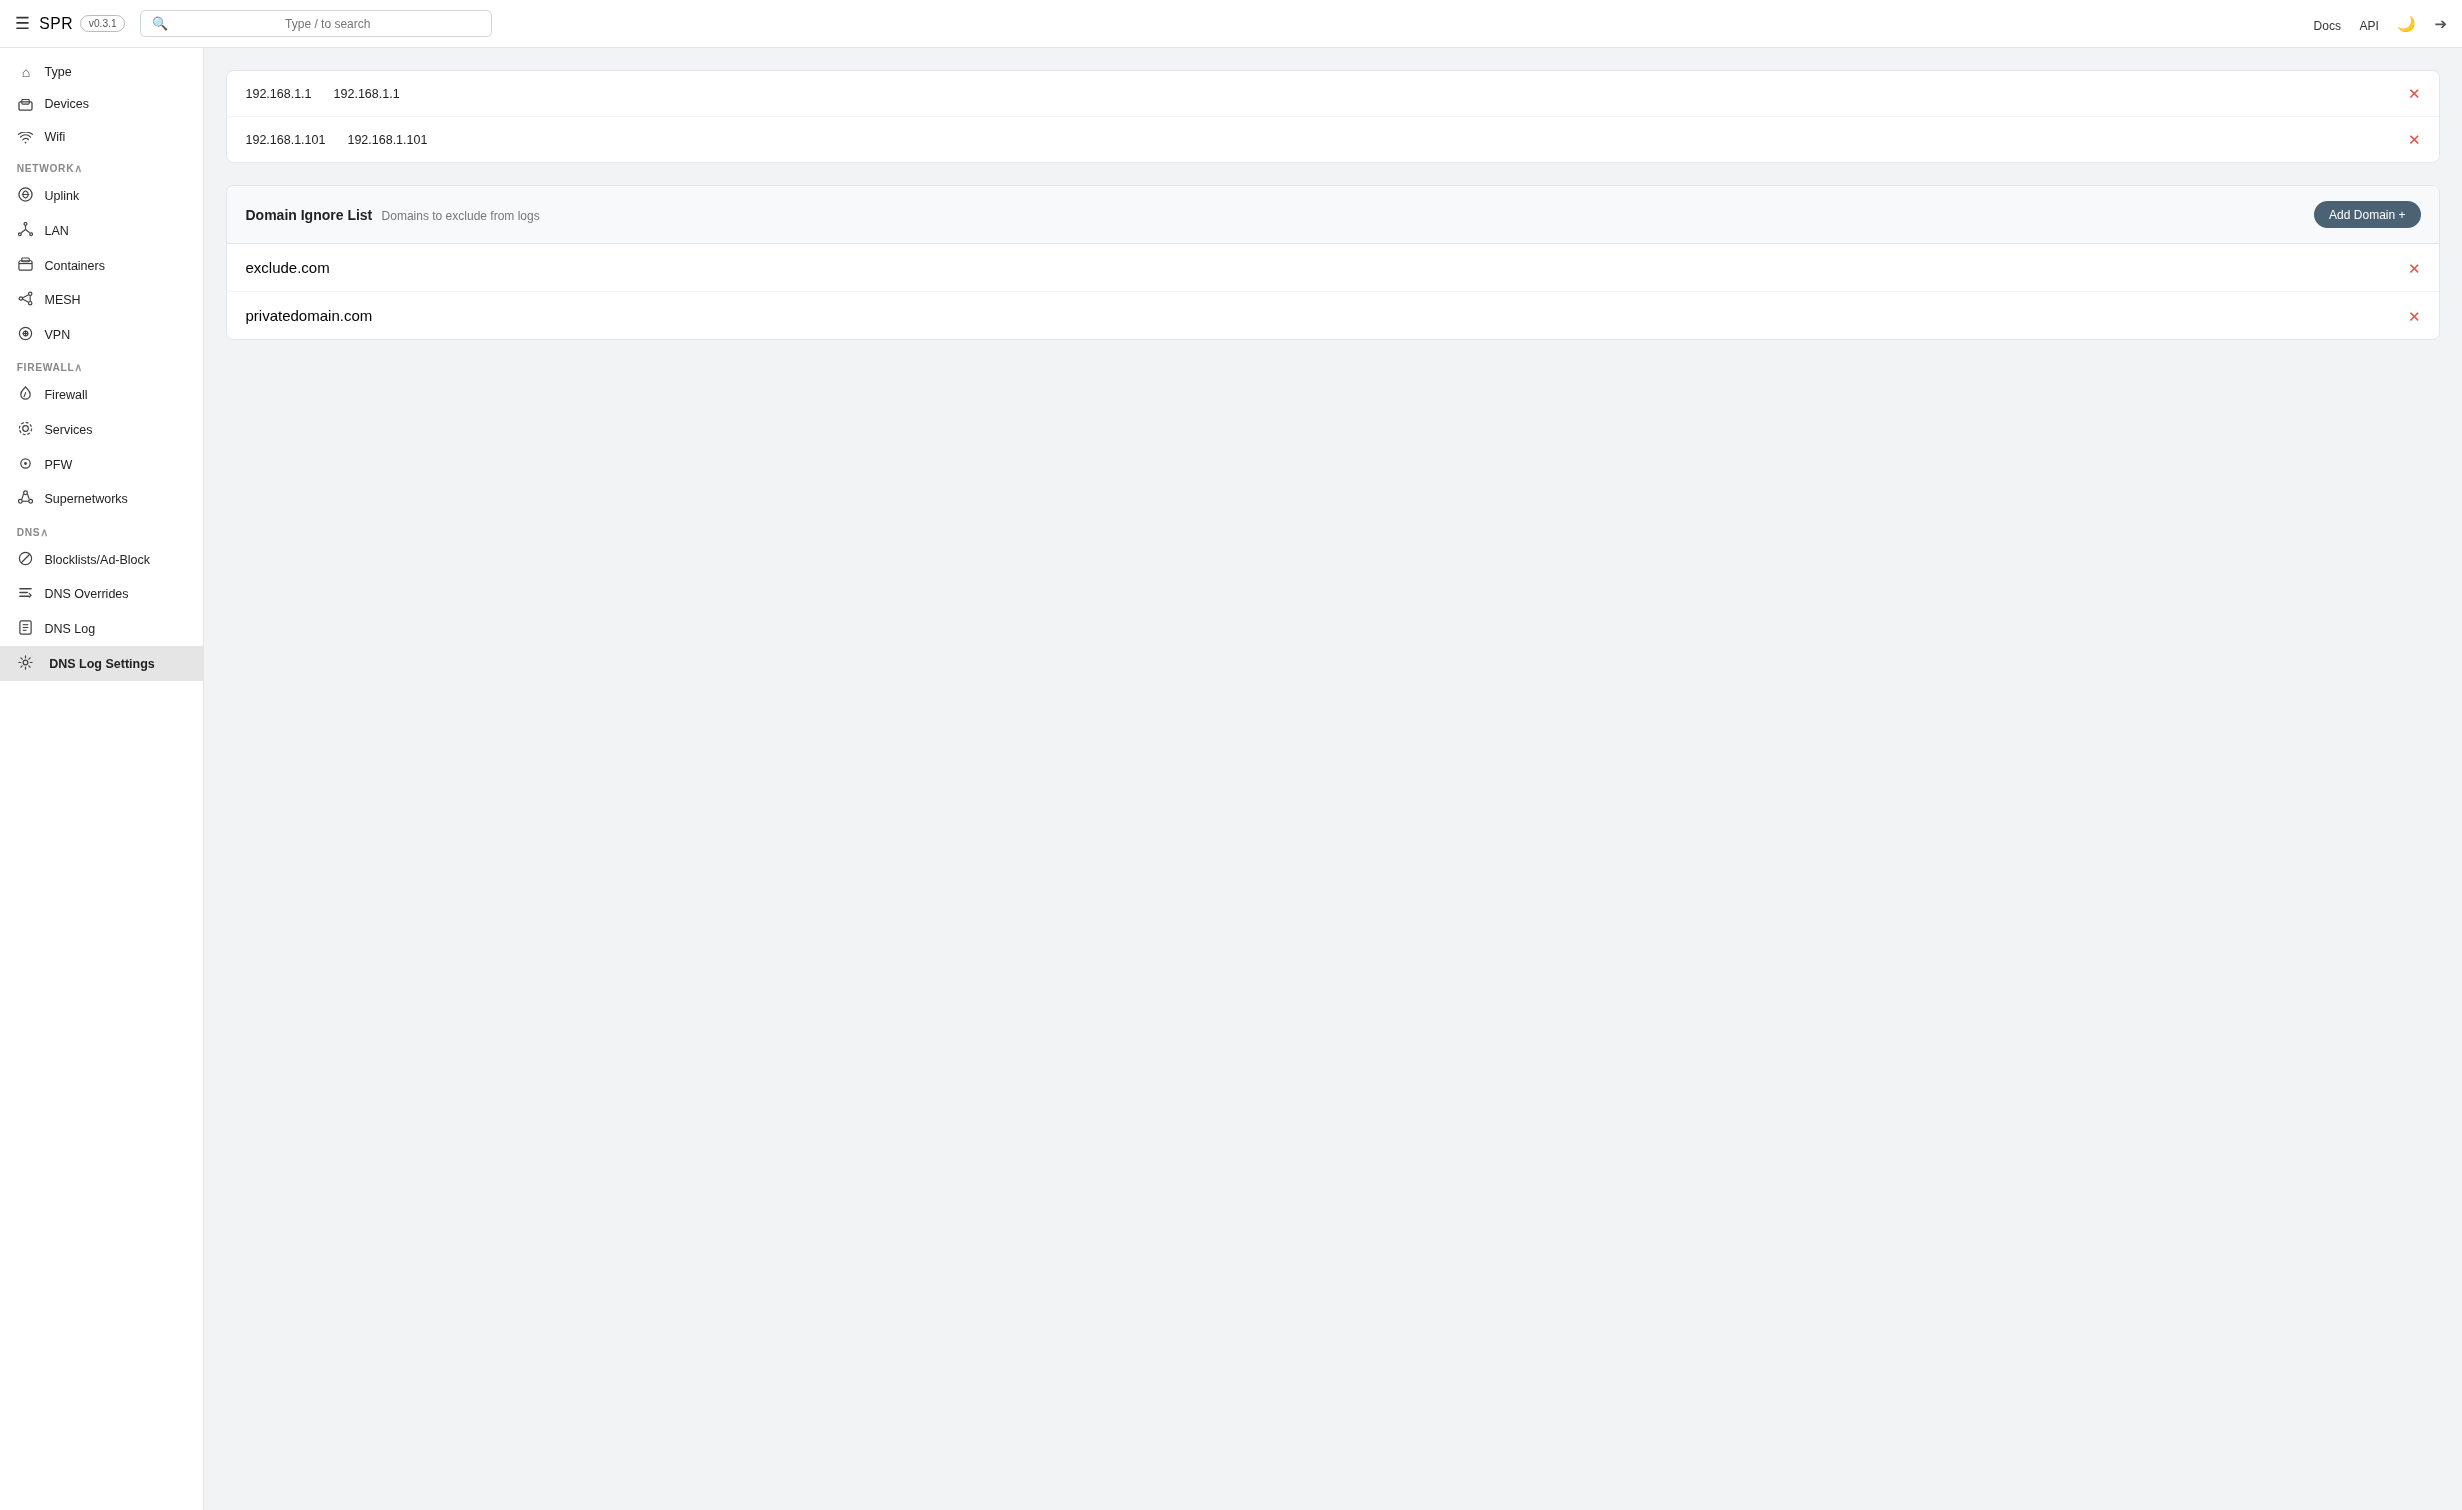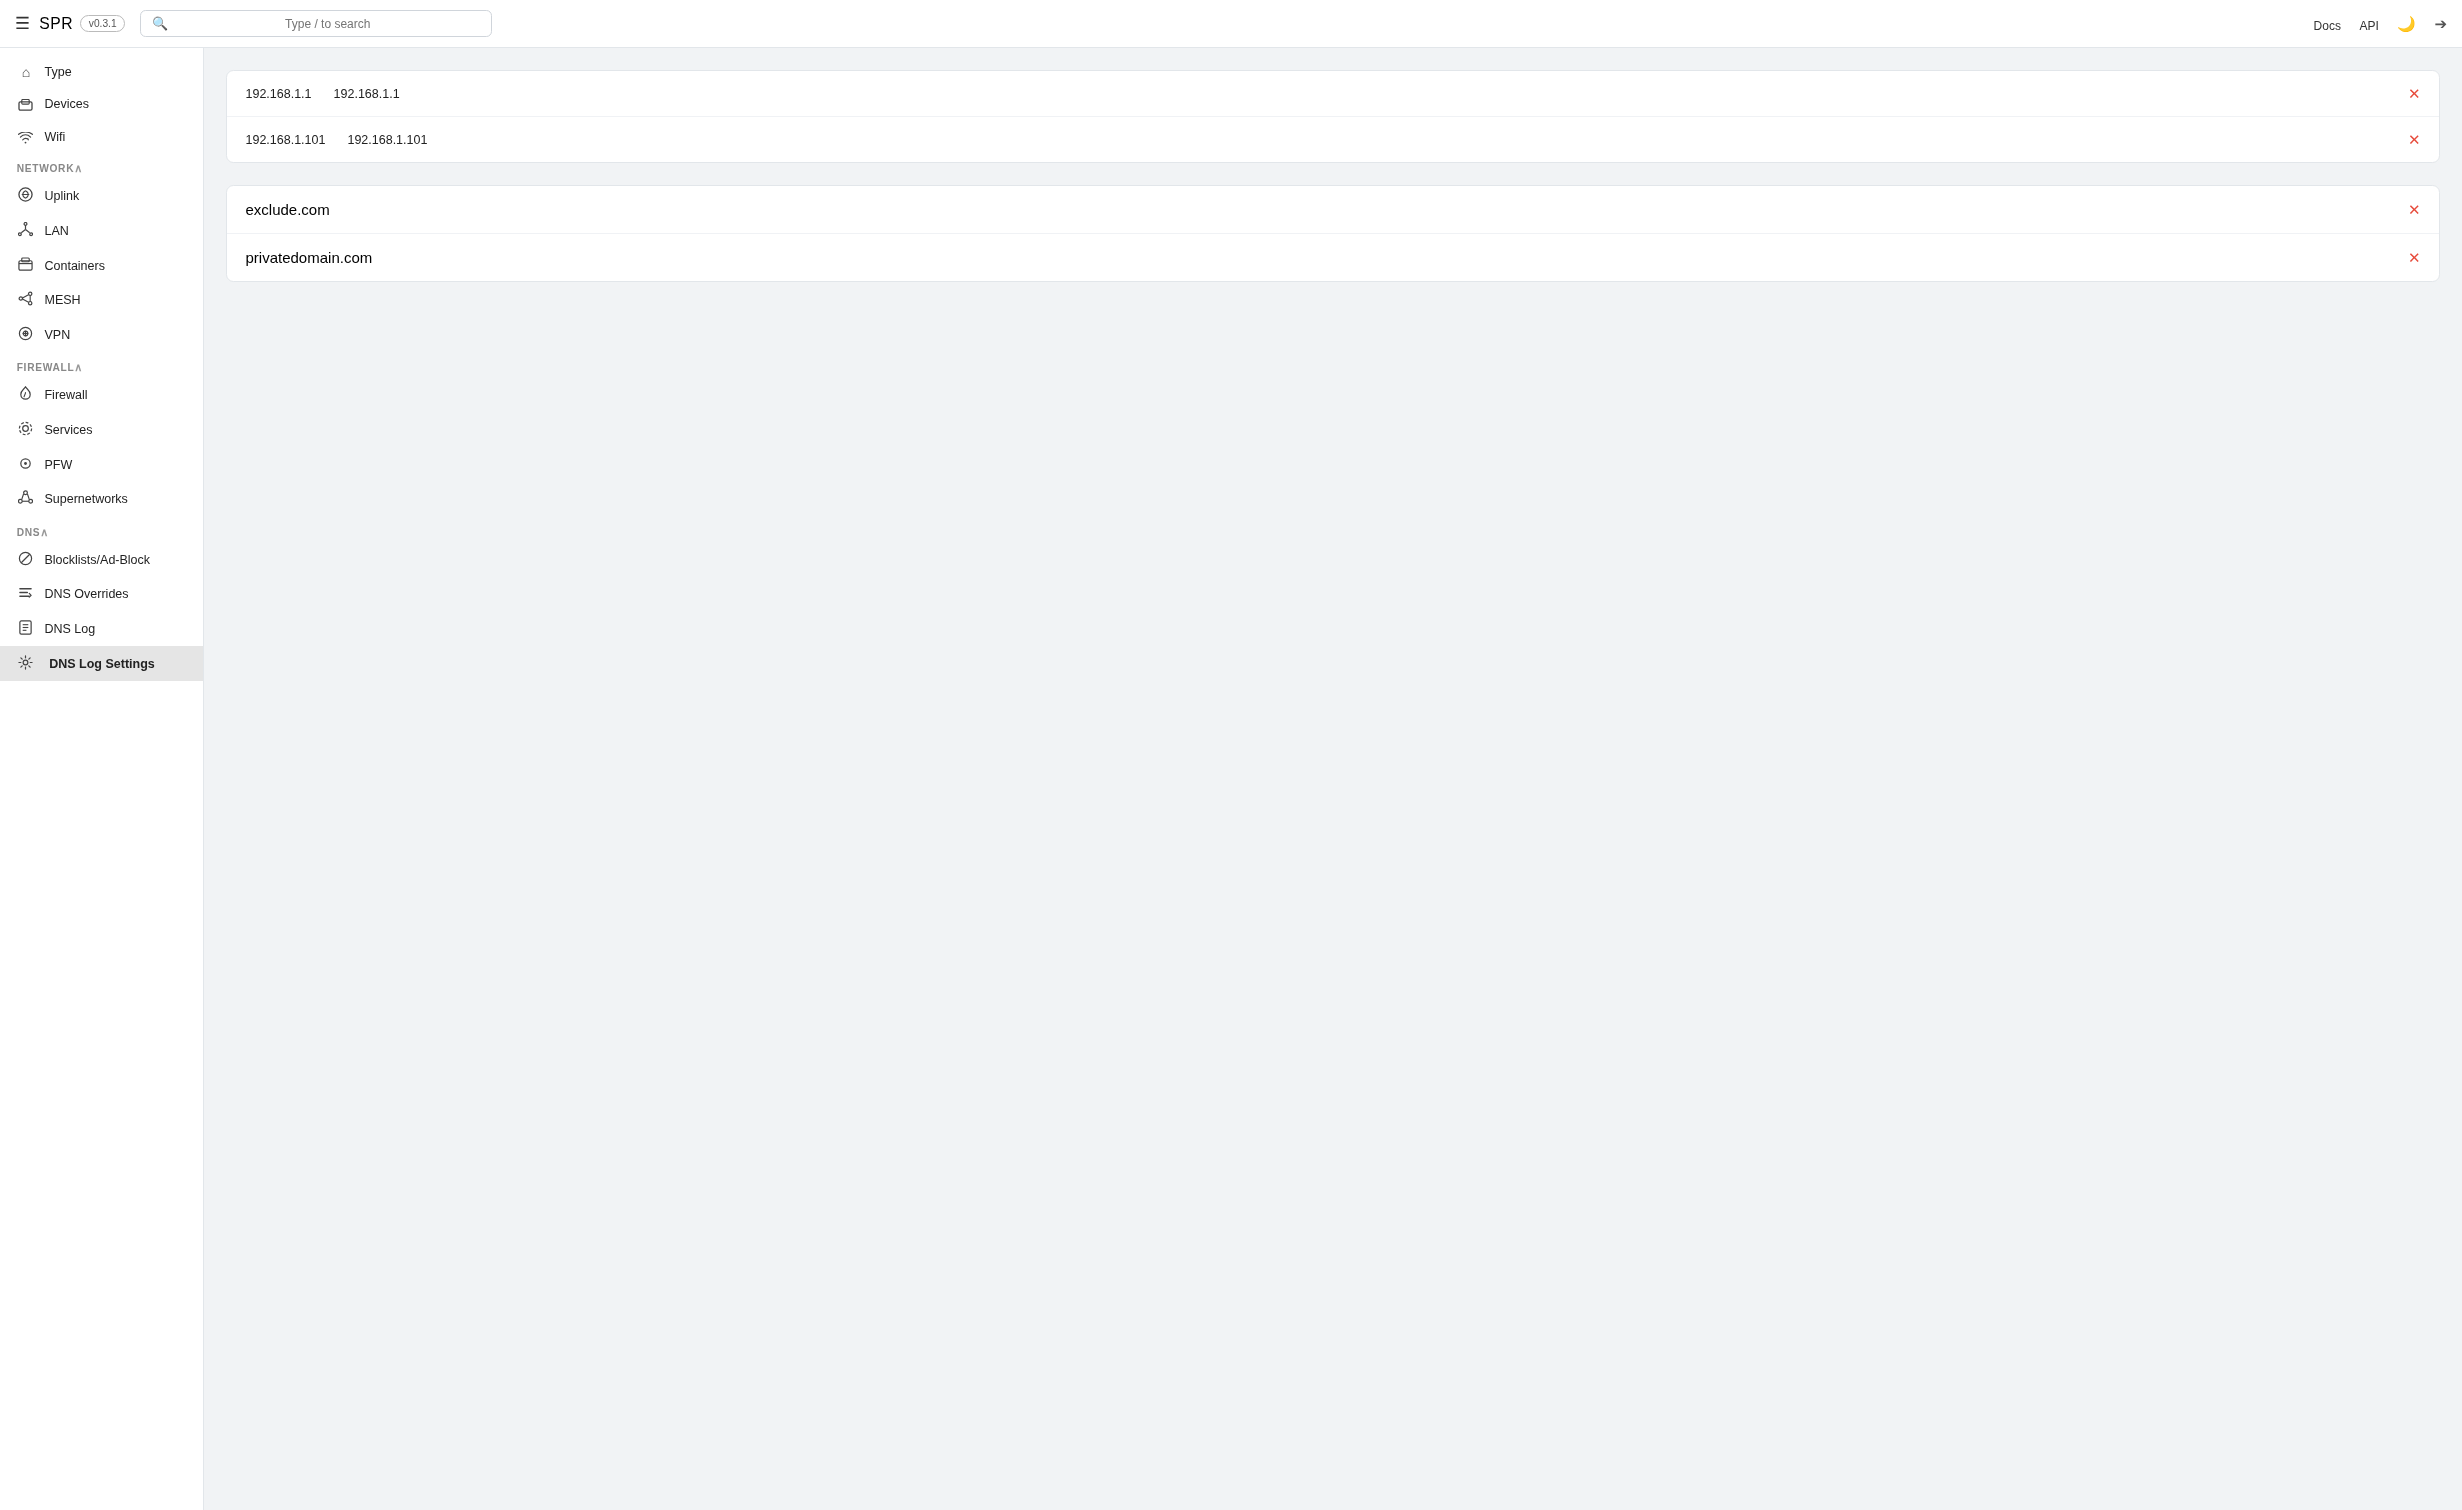--- a/index.html
+++ b/index.html
@@ -68,21 +68,21 @@
     .section-title { font-size: 14px; font-weight: 600; color: #222; }
     .section-subtitle { font-size: 12px; color: #777; margin-left: 9.3px; }
     .section-header-left { display: flex; align-items: baseline; gap: 0; }
     .btn-add {
       background: #4a6274; color: #fff; border: none; border-radius: 18.5px;
       padding: 6.5px 15px; font-size: 12px; cursor: pointer; display: flex; align-items: center; gap: 3.7px;
     }
 
     
     .list-row {
-      display: flex; align-items: center; justify-content: space-between;
+      display: flex; align-items: flex-end; justify-content: space-between;
       padding: 15px 18.5px; border-bottom: 0.9px solid #f0f2f5;
     }
     .list-row:last-child { border-bottom: none; }
     .list-row-ip { font-size: 12.5px; color: #222; display: flex; gap: 22px; }
     .delete-btn { background: none; border: none; cursor: pointer; color: #e74c3c; font-size: 15px; line-height: 1; }
   </style>
 </head>
 <body>
 
 <div class="topbar">
@@ -294,20 +294,27 @@
           <div class="list-row-ip">
             <span>192.168.1.101</span>
             <span>192.168.1.101</span>
           </div>
           <button class="delete-btn">✕</button>
         </div>
       </div>
     </div>
 
     <div class="section-card">
+      <div class="section-header">
+        <div class="section-header-left">
+          <span class="section-title">Domain Ignore List</span>
+          <span class="section-subtitle">Domains to exclude from logs</span>
+        </div>
+        <button class="btn-add">Add Domain +</button>
+      </div>
       <div>
         <div class="list-row">
           <span>exclude.com</span>
           <button class="delete-btn">✕</button>
         </div>
         <div class="list-row">
           <span>privatedomain.com</span>
           <button class="delete-btn">✕</button>
         </div>
       </div>

